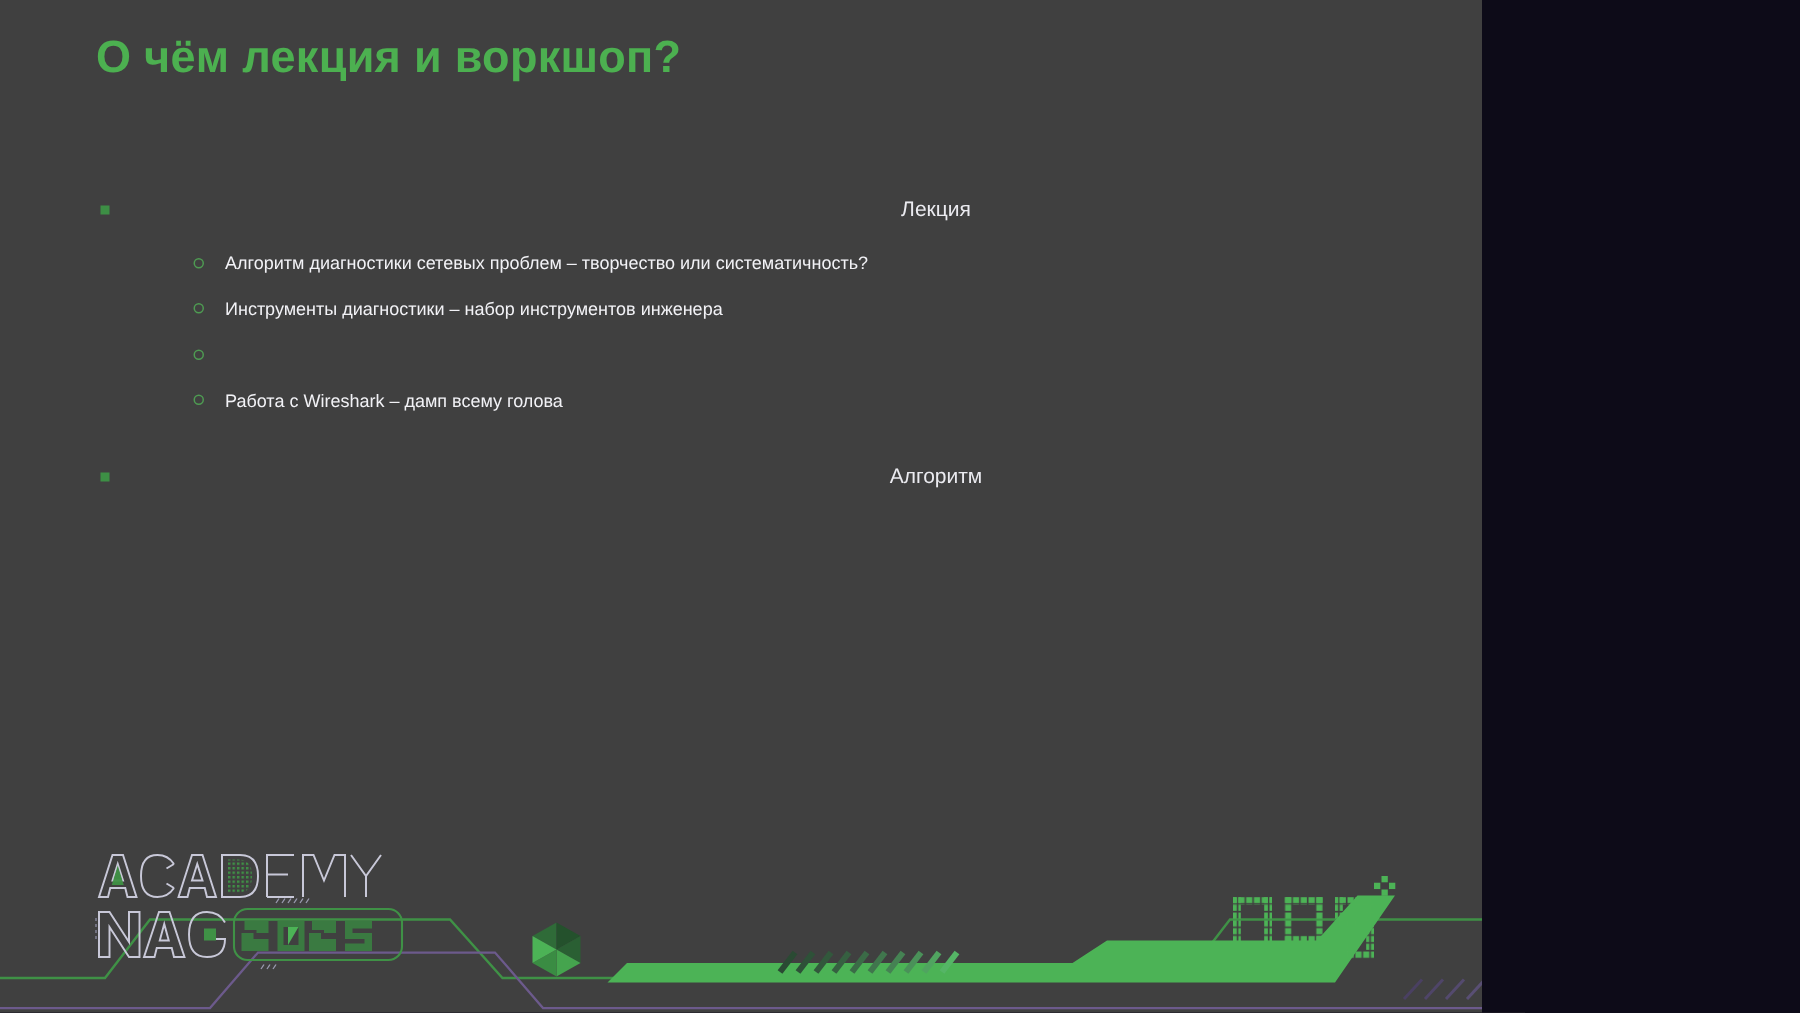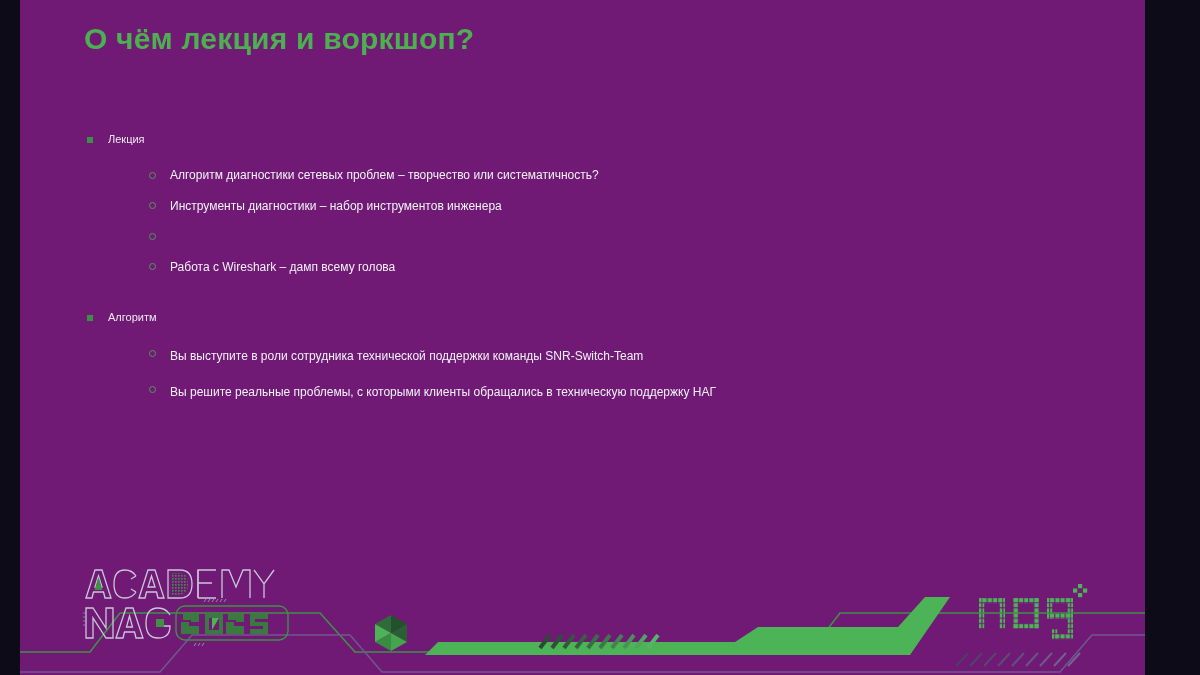--- a/index.html
+++ b/index.html
@@ -6,24 +6,23 @@
   * { margin:0; padding:0; box-sizing:border-box; }
   html,body { background:#0d0b18; }
   body {
     width:1200px; height:675px;
     font-family:"Liberation Sans","DejaVu Sans",sans-serif;
     overflow:hidden;
   }
 
   .slide {
     position:relative;
-    width:1125px; height:675px;
-    background:#701a75;
+    width:988px; height:675px;
+    background:#404040;
     overflow:hidden;
-    margin-left:20px;
   }
 
   
   .slide-title {
     position:absolute;
     left:64px; top:22px;
     font-size:30px;
     font-weight:bold;
     letter-spacing:0.2px;
     color:#4cb050;
@@ -38,21 +37,22 @@
   }
 
   .grp { margin-bottom:2px; }
 
   .l1 {
     position:relative;
     padding-left:88px;
     height:30px;
     line-height:30px;
     color:#ebebf0;
-    font-size:11px;
+    font-size:14px;
+    text-align:center;
   }
   .l1 .sq {
     position:absolute;
     left:67px; top:13px;
     width:6px; height:6px;
     background:#3d8f45;
   }
 
   .l2 {
     position:relative;
@@ -129,30 +129,20 @@
           <span>Работа с Wireshark – дамп всему голова</span>
         </div>
       </div>
     </div>
 
     <div class="grp grp2">
       <div class="l1">
         <span class="sq"></span>
         <span>Алгоритм</span>
       </div>
-      <div class="sub">
-        <div class="l2">
-          <span class="ci"></span>
-          <span>Вы выступите в роли сотрудника технической поддержки команды SNR-Switch-Team</span>
-        </div>
-        <div class="l2">
-          <span class="ci"></span>
-          <span>Вы решите реальные проблемы, с которыми клиенты обращались в техническую поддержку НАГ</span>
-        </div>
-      </div>
     </div>
 
   </div>
 
   <div class="footer">
     <svg viewBox="0 0 1200 140" xmlns="http://www.w3.org/2000/svg">
 
       <path d="M -5 117 L 70 117 L 100 78 L 300 78 L 335 117 L 790 117 L 820 78 L 1205 78" fill="none" stroke="#3f9146" stroke-width="1.6"></path>
 
       <path d="M -5 137 L 140 137 L 172 100 L 330 100 L 362 137 L 1040 137 L 1072 100 L 1205 100" fill="none" stroke="#6c5a8c" stroke-width="1.5"></path>

